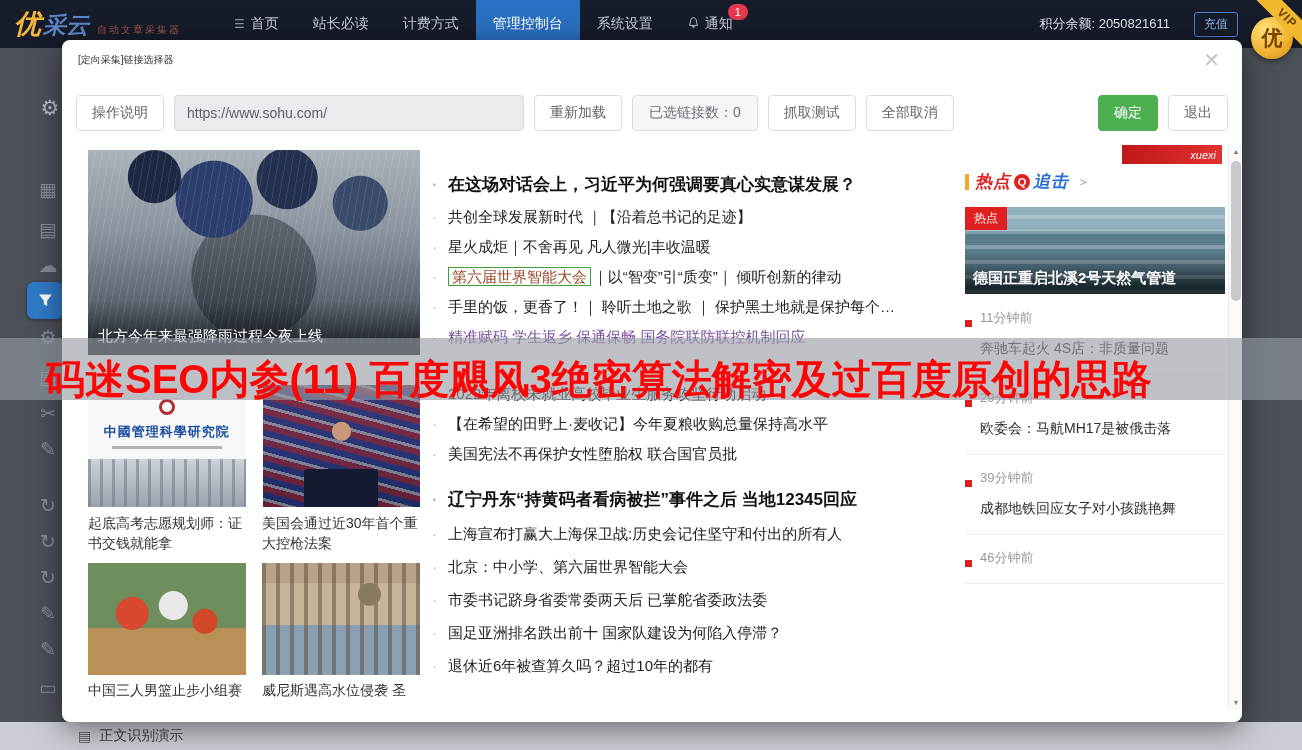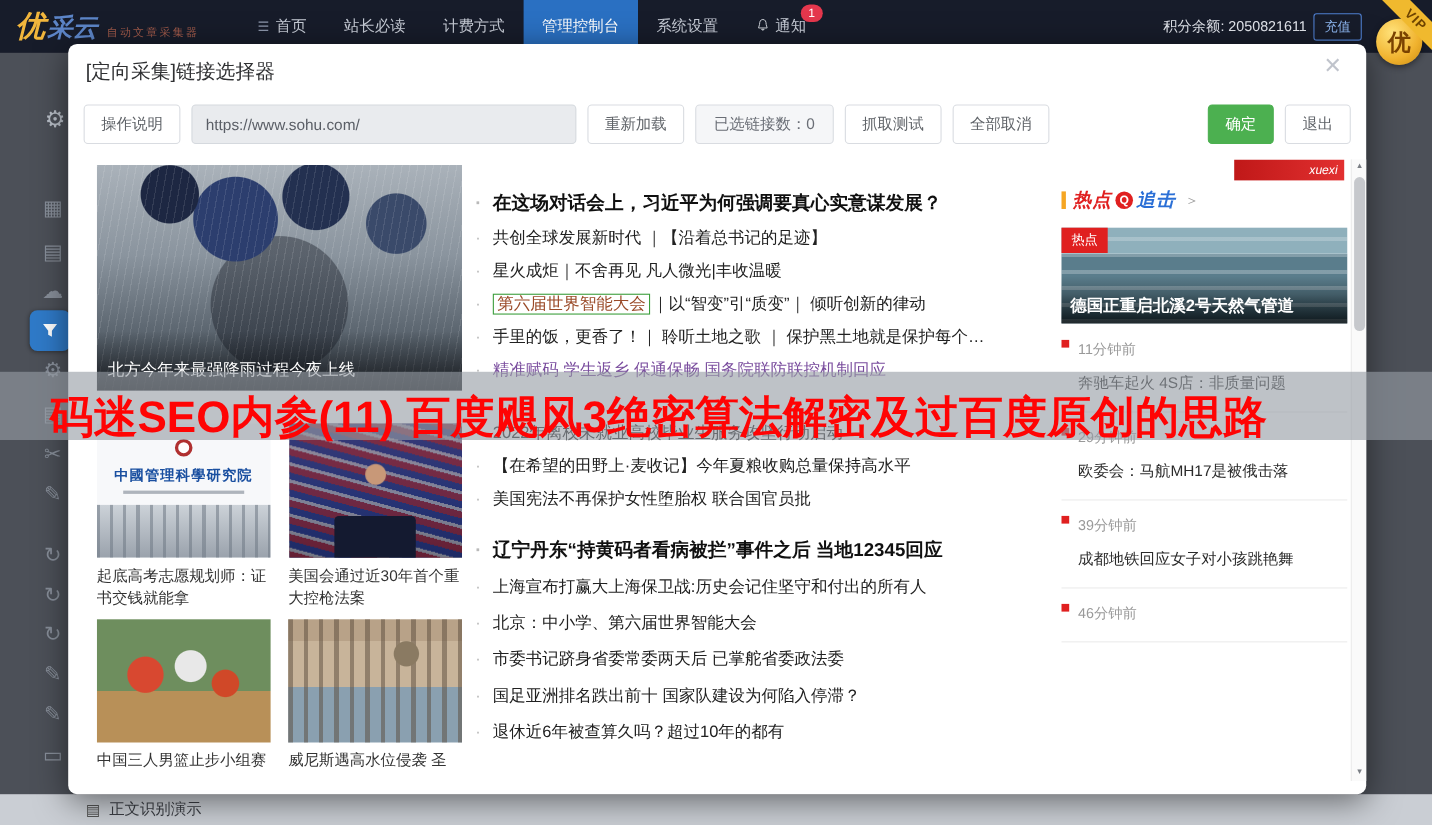--- a/index.html
+++ b/index.html
@@ -15,39 +15,39 @@
   .brand-rest{font-size:23px;font-weight:bold;font-style:italic;color:#5d86c9;margin-left:2px;}
   .brand-sub{font-size:10px;color:#a05a4a;margin-left:8px;letter-spacing:2px;}
   .menu{display:flex;align-items:center;height:48px;margin-left:36px;}
   .menu-item{height:48px;display:flex;align-items:center;padding:0 17px;font-size:14px;color:#c7ccd6;cursor:pointer;position:relative;white-space:nowrap;}
   .menu-item.active{background:#2a70c2;color:#fff;}
   .menu-ico{margin-right:6px;font-size:12px;color:#8d97ab;}
   .bell{margin-right:5px;}
   .notif-badge{position:absolute;top:4px;right:2px;min-width:16px;height:16px;border-radius:8px;background:#e5374d;color:#fff;font-size:11px;line-height:16px;text-align:center;padding:0 2px;}
   .nav-right{margin-left:auto;display:flex;align-items:center;margin-right:64px;}
   .balance{font-size:13px;color:#e4e7ee;white-space:nowrap;}
-  .recharge-btn{margin-left:6px;font-size:12px;color:#8fb8f2;border:1px solid #4f7fd0;border-radius:3px;padding:3px 9px;background:transparent;cursor:pointer;}
+  .recharge-btn{margin-left:24px;font-size:12px;color:#8fb8f2;border:1px solid #4f7fd0;border-radius:3px;padding:3px 9px;background:transparent;cursor:pointer;}
   .vip-ribbon{position:absolute;top:0;right:0;width:58px;height:58px;overflow:hidden;z-index:12;}
   .vip-ribbon span{position:absolute;top:9px;right:-20px;transform:rotate(45deg);background:#f0b92e;color:#6e4400;font-weight:bold;font-size:12px;padding:2px 24px;letter-spacing:1px;}
   .float-logo{position:absolute;top:17px;right:9px;width:42px;height:42px;border-radius:50%;
     background:radial-gradient(circle at 35% 30%,#ffe27a,#f0b22e 60%,#c88a10);
     display:flex;align-items:center;justify-content:center;font-weight:bold;font-size:21px;color:#7a4200;
     z-index:11;box-shadow:0 2px 6px rgba(0,0,0,.45);}
   
   .gray-band{position:absolute;left:0;top:338px;width:1302px;height:62px;background:rgba(150,156,164,.62);z-index:40;pointer-events:none;}
   .overlay-text{position:absolute;left:45px;top:352px;z-index:50;font-size:40px;font-weight:800;color:#ff0404;white-space:nowrap;letter-spacing:0px;}
   .bottom-strip{position:absolute;left:0;top:722px;width:1302px;height:28px;background:#caced4;z-index:1;display:flex;align-items:center;}
   .bottom-strip .bs-ico{margin-left:78px;color:#555;font-size:14px;margin-right:8px;}
   .bottom-strip .bs-label{font-size:14px;color:#3b3e44;}
   .sb-icon{position:absolute;left:36px;width:24px;text-align:center;color:#878e99;font-size:19px;z-index:2;cursor:pointer;}
   .sb-icon.bright{color:#b9bfc8;font-size:21px;left:38px;}
   .sb-funnel{position:absolute;left:27px;top:282px;width:37px;height:37px;border-radius:7px;background:#2f7ac8;z-index:2;display:flex;align-items:center;justify-content:center;cursor:pointer;box-shadow:0 1px 4px rgba(0,0,0,.4);}
   
   .modal{position:absolute;left:62px;top:40px;width:1180px;height:682px;background:#ffffff;border-radius:8px;z-index:10;box-shadow:0 6px 30px rgba(0,0,0,.5);}
-  .modal-title{position:absolute;left:16px;top:13px;font-size:18px;color:#303133;}
+  .modal-title{position:absolute;left:16px;top:13px;font-size:10px;color:#303133;}
   .modal-close{position:absolute;right:22px;top:10px;font-size:20px;color:#c0c4cc;cursor:pointer;line-height:20px;}
   .toolbar{position:absolute;left:0;top:55px;width:1180px;height:36px;padding:0 14px;box-sizing:border-box;display:flex;align-items:center;}
   .tb-btn{height:36px;box-sizing:border-box;border:1px solid #d9dce1;background:#fff;border-radius:4px;font-size:14px;color:#5f6368;padding:0 15px;cursor:pointer;white-space:nowrap;font-family:inherit;}
   .tb-btn + .tb-btn, .toolbar > * + *{margin-left:10px;}
   .url-input{width:350px;height:36px;box-sizing:border-box;border:1px solid #d5d9de;background:#e9ebee;border-radius:4px;font-size:14px;color:#5a5e66;padding:0 12px;font-family:inherit;}
   .count-box{height:36px;box-sizing:border-box;border:1px solid #d9dce1;background:#f5f6f8;border-radius:4px;font-size:14px;color:#6a6e76;padding:4px 16px;display:flex;align-items:center;white-space:nowrap;}
   .btn-confirm{background:#4cb050;border-color:#4cb050;color:#fff;margin-left:auto !important;}
   .btn-exit{color:#5f6368;}
   
   .content{position:absolute;left:26px;top:105px;width:1137px;height:565px;overflow:hidden;background:#fff;}
@@ -114,21 +114,21 @@
   .hot-blue{font-size:17px;font-weight:bold;font-style:italic;color:#2a6fd6;letter-spacing:1px;}
   .hot-arrow{font-size:13px;color:#9a9a9a;margin-left:8px;}
   .hot-img{position:absolute;left:0;top:62px;width:260px;height:87px;cursor:pointer;
     background:
       repeating-linear-gradient(0deg, rgba(225,232,236,.30) 0 4px, rgba(0,0,0,0) 4px 15px),
       linear-gradient(180deg,#8fb0bc 0 28%,#5a7d8c 28% 70%,#31505e 100%);}
   .hot-tag{position:absolute;left:0;top:0;background:#e02020;color:#fff;font-size:12px;padding:3px 9px;}
   .hot-img-cap{position:absolute;left:0;right:0;bottom:0;padding:18px 8px 6px;color:#fff;font-size:15px;font-weight:bold;background:linear-gradient(rgba(0,0,0,0),rgba(0,0,0,.68));white-space:nowrap;}
   .hot-list{position:absolute;left:0;top:150px;width:260px;}
   .hot-group{padding:14px 0 16px;border-bottom:1px solid #ececec;}
-  .hot-time{display:flex;align-items:flex-start;font-size:13px;color:#999;}
+  .hot-time{display:flex;align-items:flex-end;font-size:13px;color:#999;}
   .hot-sq{width:7px;height:7px;background:#e02020;margin-right:8px;}
   .hot-title{margin-top:13px;padding-left:15px;font-size:14px;color:#2b2b2b;cursor:pointer;white-space:nowrap;}
   .banner{position:absolute;right:3px;top:0;width:100px;height:19px;cursor:pointer;
     background:linear-gradient(90deg,#c01818,#e23030);display:flex;align-items:center;justify-content:flex-end;}
   .banner span{color:#fff;font-size:11px;font-style:italic;margin-right:6px;text-align:right;}
 </style>
 </head>
 <body>
 
 <div class="navbar">

